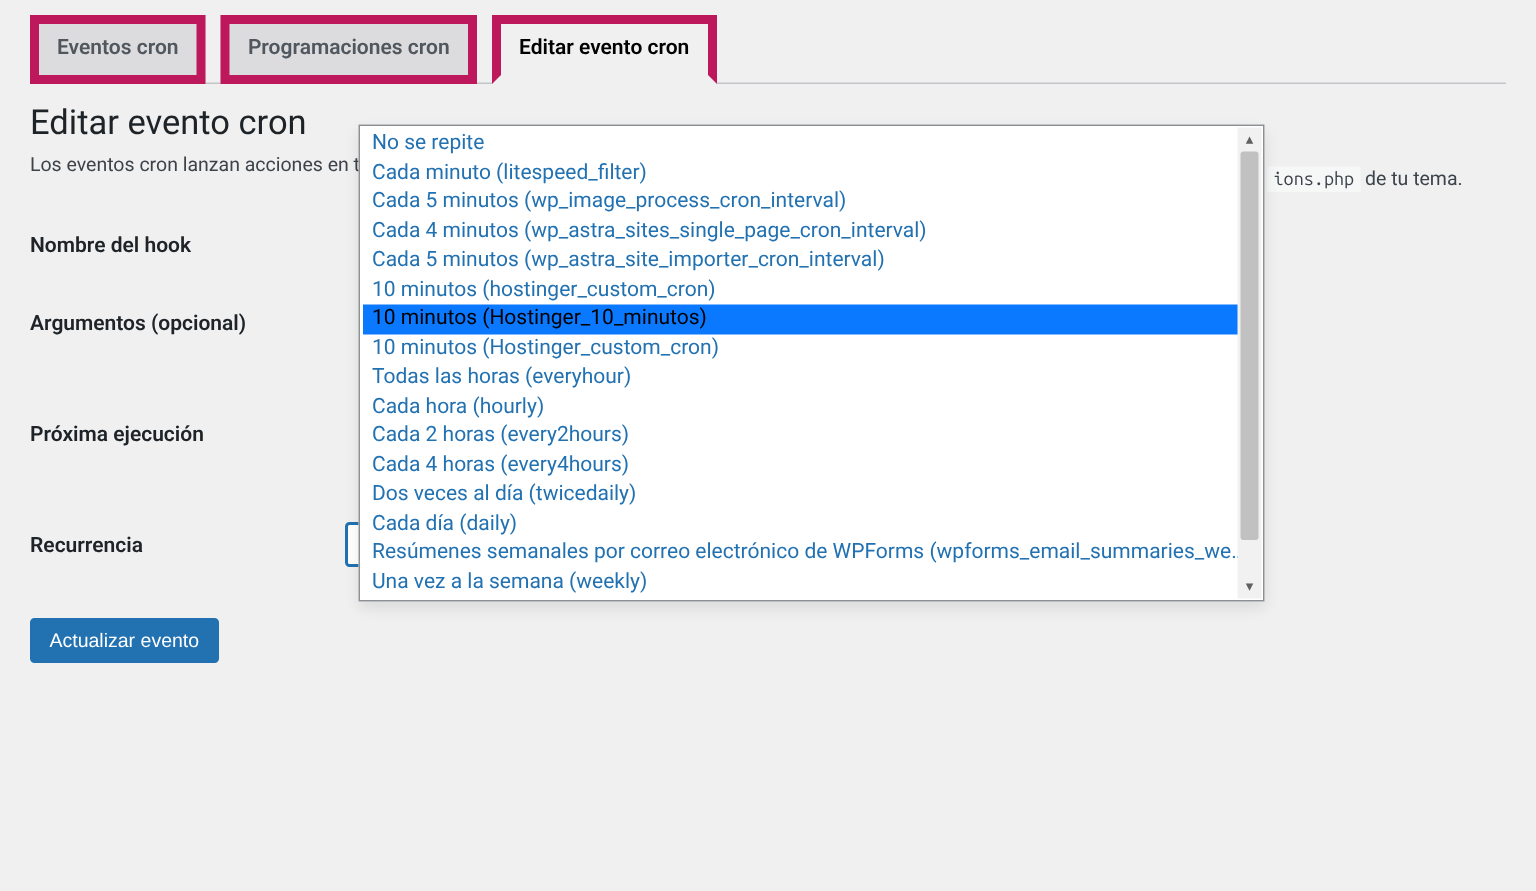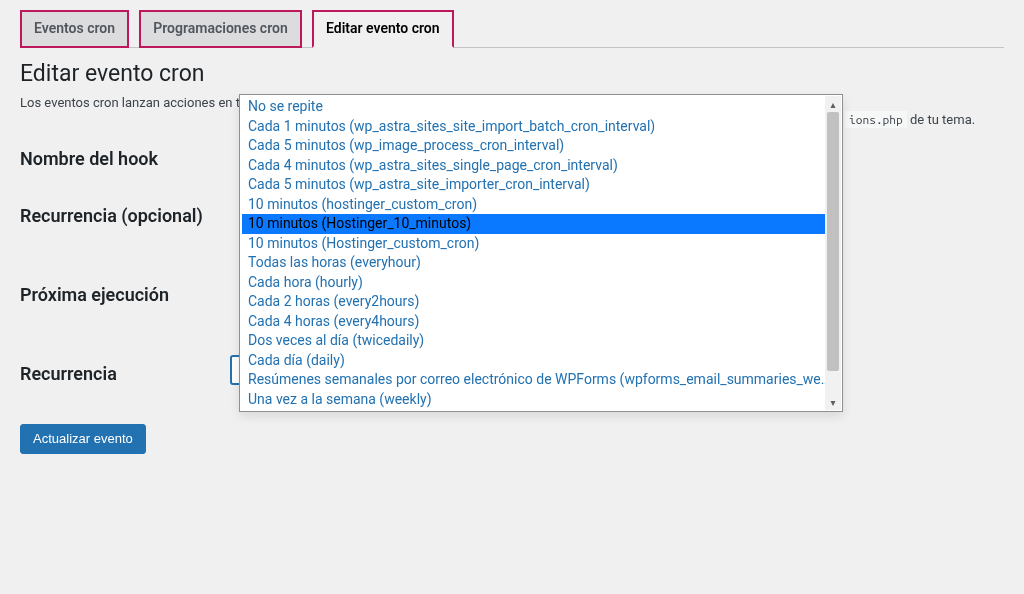--- a/index.html
+++ b/index.html
@@ -17,21 +17,21 @@
   
   .nav-tab-wrapper {
     border-bottom:1px solid #c3c4c7;
     margin:0;
     padding-top:0;
     line-height:inherit;
   }
   .nav-tab {
     display:inline-block;
     background:#dcdcde;
-    border:2px solid #be185d;
+    border:6px solid #be185d;
     color:#50575e;
     font-size:14px;
     font-weight:600;
     line-height:1.7;
     padding:5px 12px;
     margin-left:0.5em;
     margin-bottom:-1px;
     text-decoration:none;
     cursor:pointer;
   }
@@ -59,21 +59,21 @@
     padding:2px 4px;
     font-size:12px;
     color:#3c434a;
     text-align:right;
   }
   
   .form-table { width:100%; border-collapse:collapse; }
   .form-table th {
     text-align:left;
     font-weight:600;
-    font-size:18px;
+    font-size:14px;
     color:#1d2327;
     width:200px;
     padding:18px 10px 18px 0;
     vertical-align:top;
   }
   .form-table td {
     padding:10px 0;
     vertical-align:top;
     position:relative;
   }
@@ -101,21 +101,21 @@
     right:8px;
     top:50%;
     transform:translateY(-50%);
     pointer-events:none;
   }
   .chev svg { width:14px; height:14px; display:block; }
   
   .dropdown {
     position:absolute;
     left:239px;   
-    top:94px;     
+    top:83px;     
     width:604px;
     background:#fff;
     border:1px solid #8c8f94;
     box-shadow:0 4px 10px rgba(0,0,0,0.1);
     box-sizing:border-box;
     z-index:50;
   }
   .dd-inner {
     max-height:394px;
     overflow:hidden;
@@ -204,21 +204,21 @@
     
   </div>
 
   <table class="form-table">
     <tbody>
         <tr>
       <th>Nombre del hook</th>
       <td></td>
     </tr>
     <tr>
-      <th>Recurrencia (opcional)</th>
+      <th>Argumentos (opcional)</th>
       <td></td>
     </tr>
     <tr>
       <th style="padding-top:40px;padding-bottom:40px;">Próxima ejecución</th>
       <td></td>
     </tr>
     <tr>
       <th>Recurrencia</th>
       <td>
         <div class="select-wrap">
@@ -240,21 +240,21 @@
 
 </div>
 
 <div style="position:absolute; left:845px; top:112px; font-size:13px; color:#3c434a;">
   <code>ions.php</code><span> de tu tema.</span>
 </div>
 
 <div class="dropdown">
   <div class="dd-inner" id="dd-options">
       <div class="opt">No se repite</div>
-      <div class="opt">Cada 1 minutos (wp_astra_sites_site_import_batch_cron_interval)</div>
+      <div class="opt">Cada minuto (litespeed_filter)</div>
       <div class="opt">Cada 5 minutos (wp_image_process_cron_interval)</div>
       <div class="opt">Cada 4 minutos (wp_astra_sites_single_page_cron_interval)</div>
       <div class="opt">Cada 5 minutos (wp_astra_site_importer_cron_interval)</div>
       <div class="opt">10 minutos (hostinger_custom_cron)</div>
       <div class="opt highlight">10 minutos (Hostinger_10_minutos)</div>
       <div class="opt">10 minutos (Hostinger_custom_cron)</div>
       <div class="opt">Todas las horas (everyhour)</div>
       <div class="opt">Cada hora (hourly)</div>
       <div class="opt">Cada 2 horas (every2hours)</div>
       <div class="opt">Cada 4 horas (every4hours)</div>

